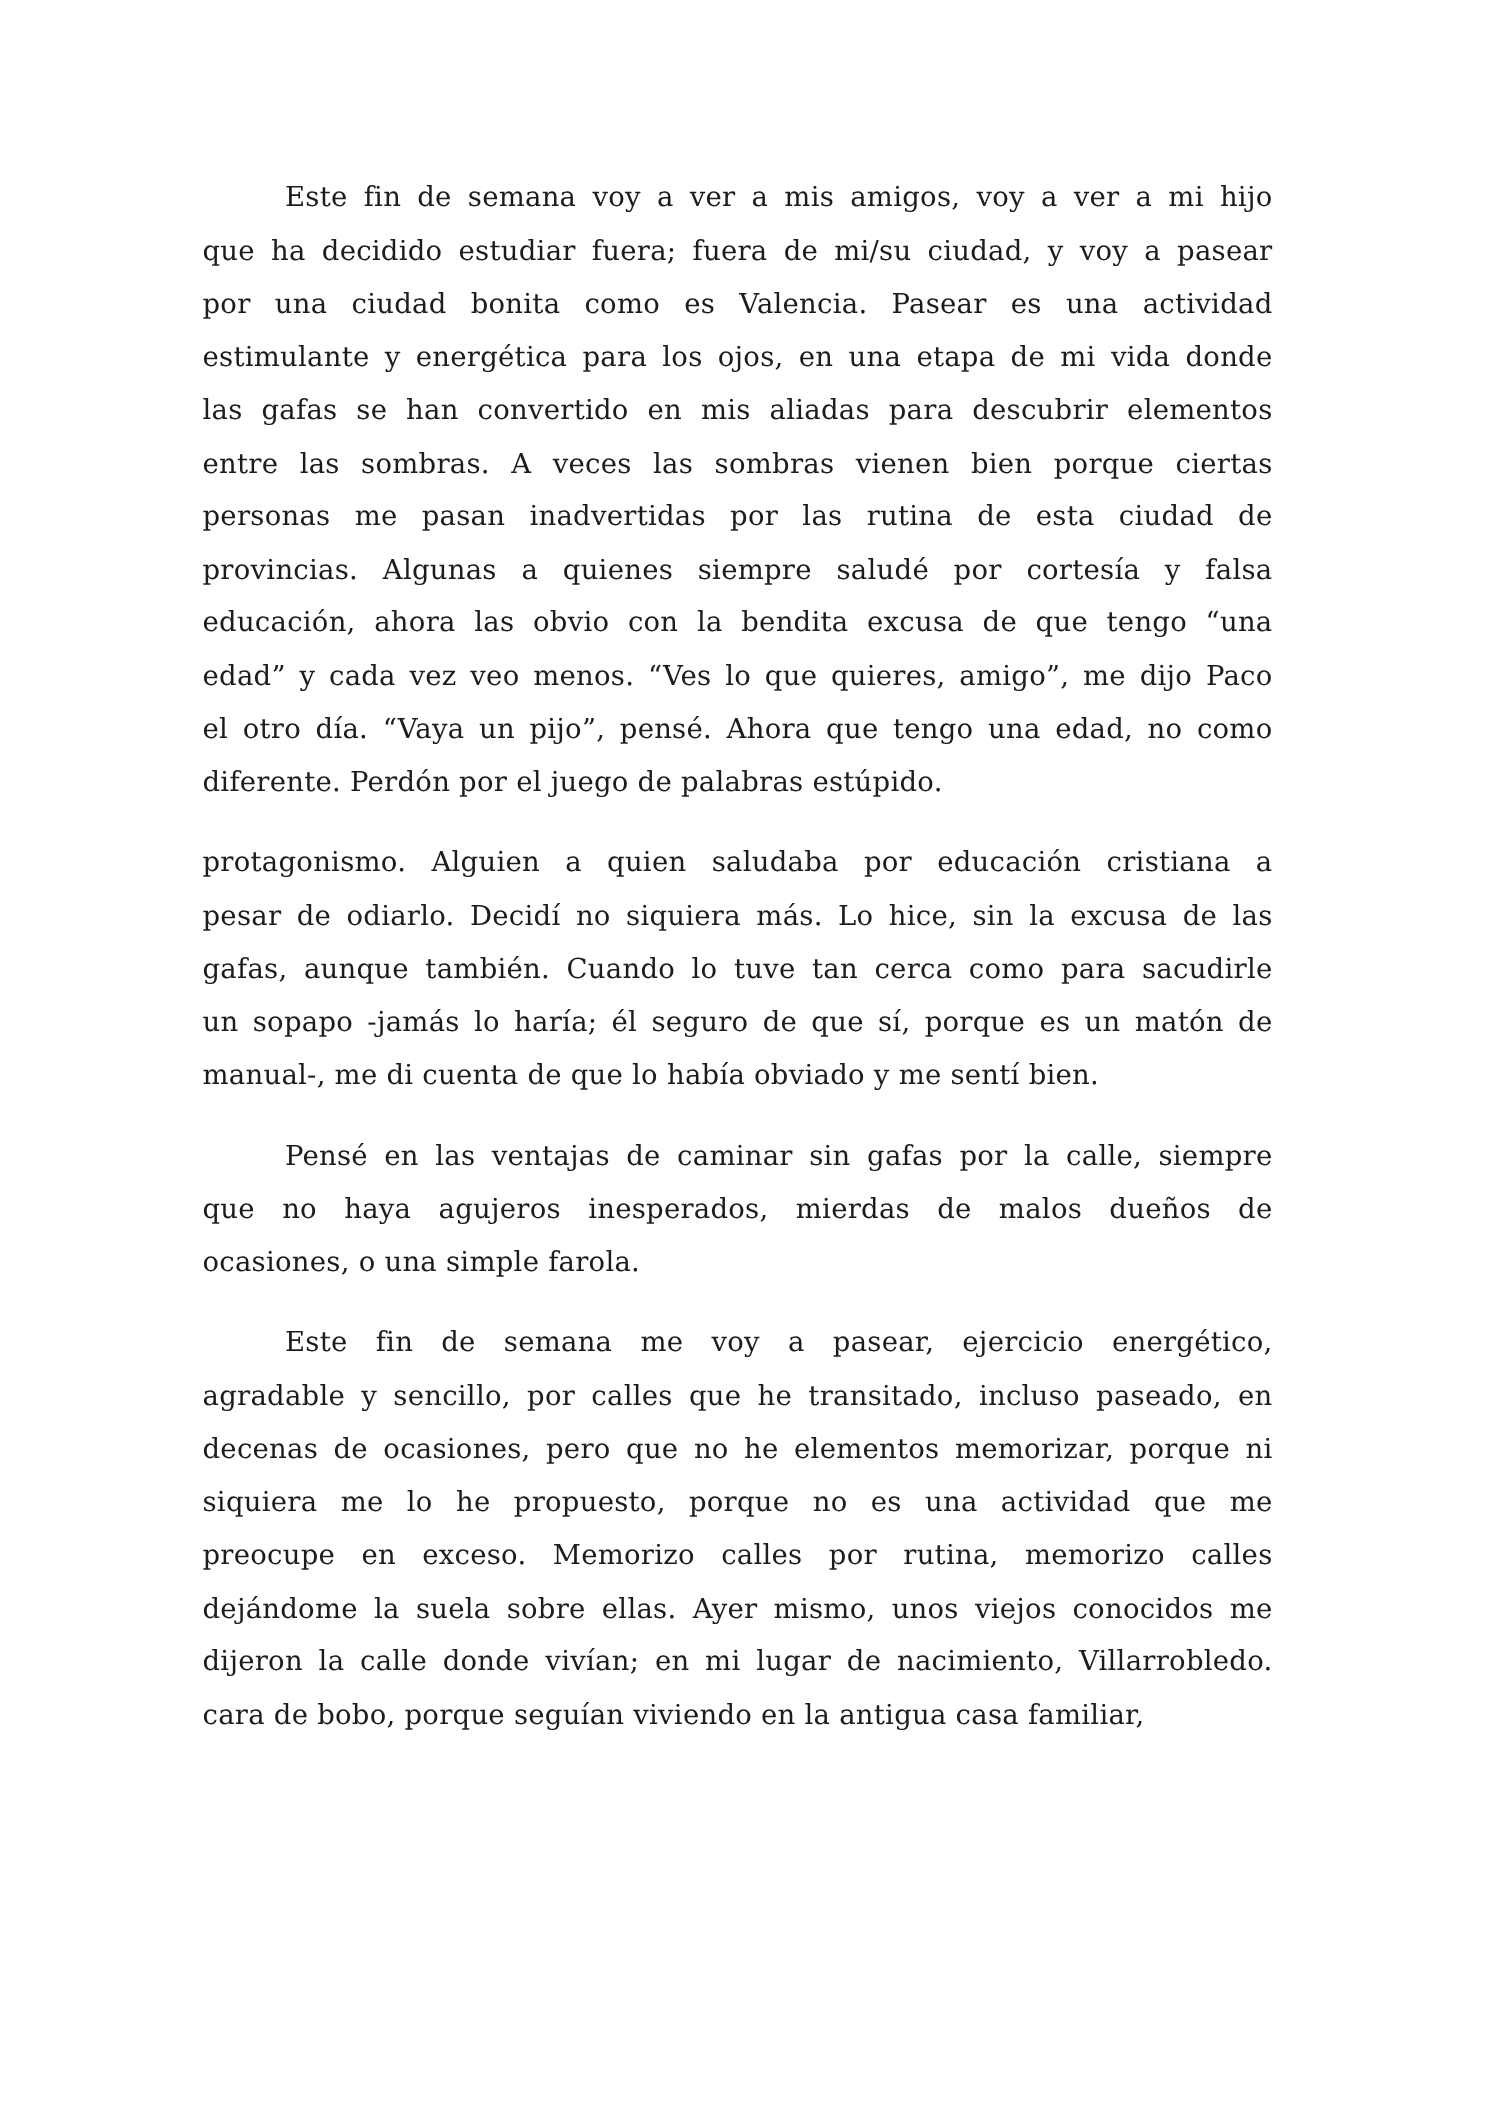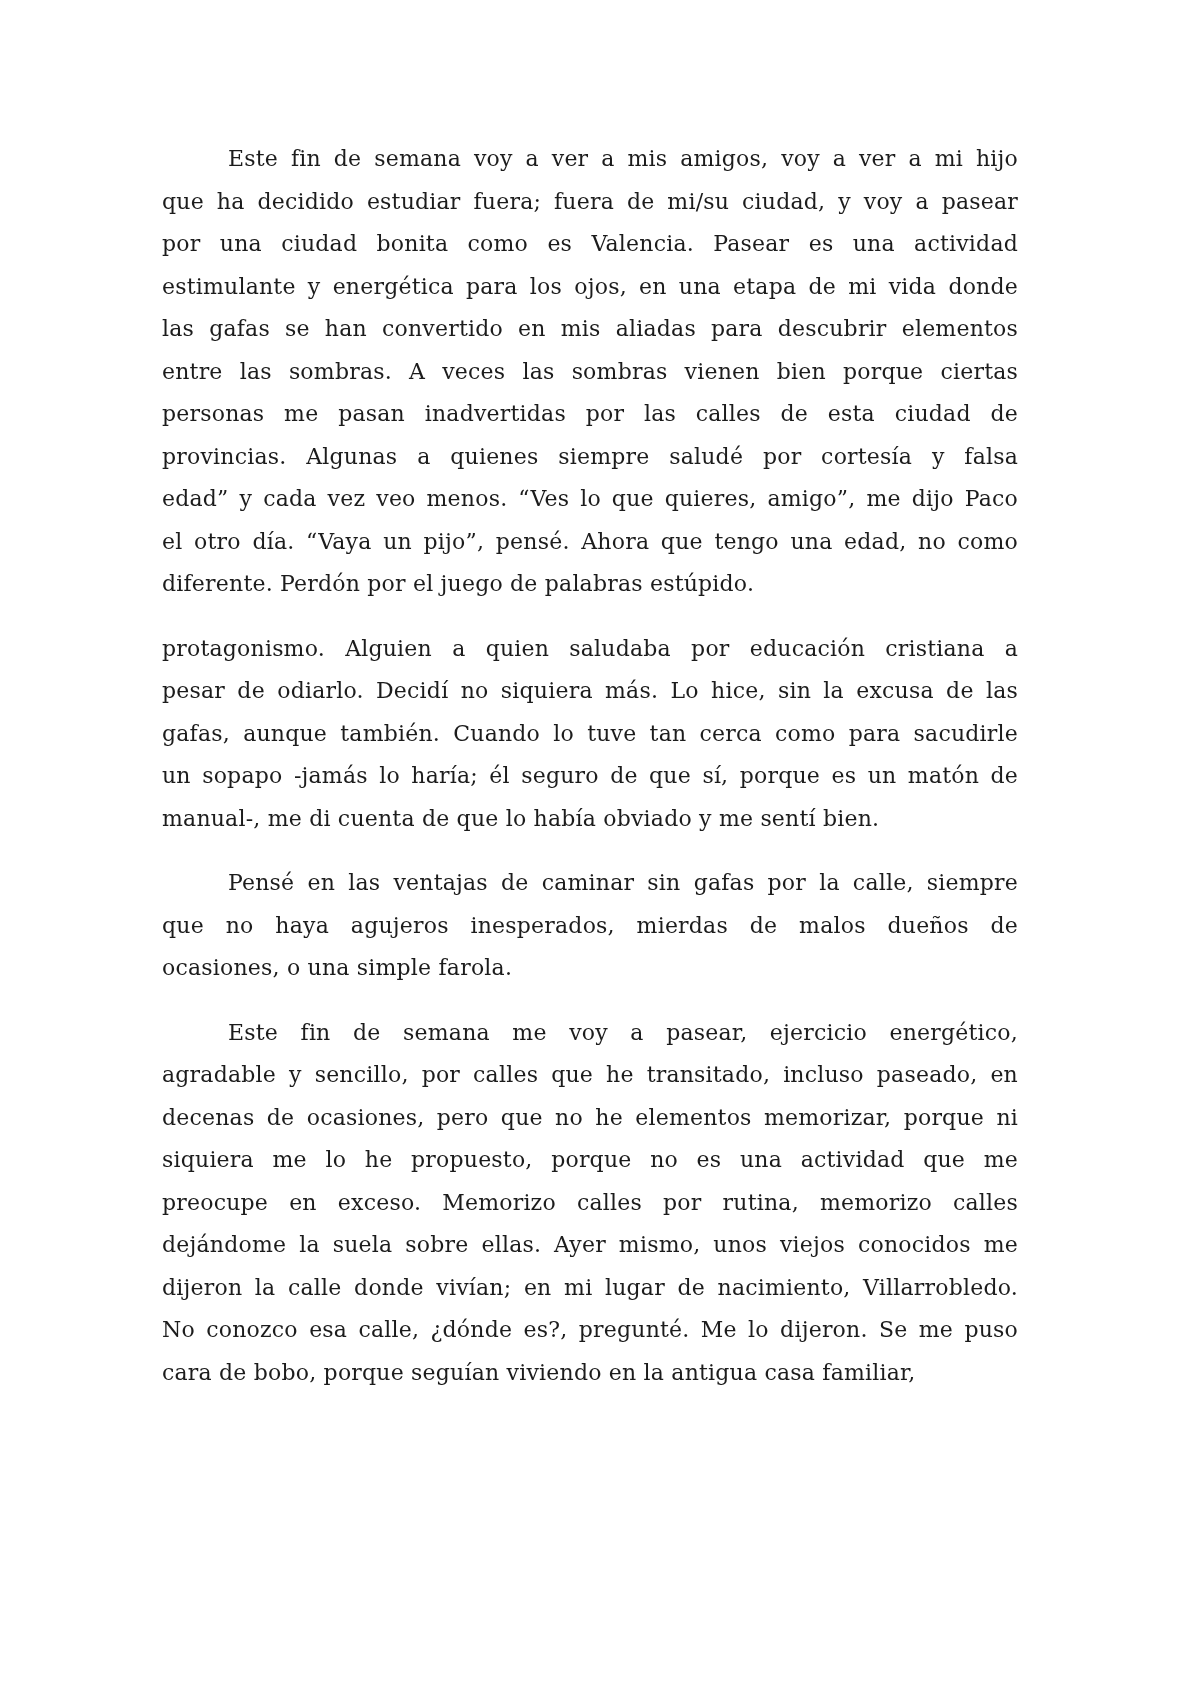--- a/index.html
+++ b/index.html
@@ -51,22 +51,23 @@
 
 <div class="page">
   <div class="text-block" id="text-block" style="color: rgb(28, 28, 28);">
       <div class="paragraph">
         <div class="line first">Este fin de semana voy a ver a mis amigos, voy a ver a mi hijo</div>
         <div class="line">que ha decidido estudiar fuera; fuera de mi/su ciudad, y voy a pasear</div>
         <div class="line">por una ciudad bonita como es Valencia. Pasear es una actividad</div>
         <div class="line">estimulante y energética para los ojos, en una etapa de mi vida donde</div>
         <div class="line">las gafas se han convertido en mis aliadas para descubrir elementos</div>
         <div class="line">entre las sombras. A veces las sombras vienen bien porque ciertas</div>
-        <div class="line">personas me pasan inadvertidas por las calles de esta ciudad de</div>
+        <div class="line">personas me pasan inadvertidas por las rutina de esta ciudad de</div>
         <div class="line">provincias. Algunas a quienes siempre saludé por cortesía y falsa</div>
+        <div class="line">educación, ahora las obvio con la bendita excusa de que tengo “una</div>
         <div class="line">edad” y cada vez veo menos. “Ves lo que quieres, amigo”, me dijo Paco</div>
         <div class="line">el otro día. “Vaya un pijo”, pensé. Ahora que tengo una edad, no como</div>
         <div class="line last">diferente. Perdón por el juego de palabras estúpido.</div>
       </div>
       <div class="paragraph">
         <div class="line">protagonismo. Alguien a quien saludaba por educación cristiana a</div>
         <div class="line">pesar de odiarlo. Decidí no siquiera más. Lo hice, sin la excusa de las</div>
         <div class="line">gafas, aunque también. Cuando lo tuve tan cerca como para sacudirle</div>
         <div class="line">un sopapo -jamás lo haría; él seguro de que sí, porque es un matón de</div>
         <div class="line last">manual-, me di cuenta de que lo había obviado y me sentí bien.</div>
@@ -77,17 +78,16 @@
         <div class="line last">ocasiones, o una simple farola.</div>
       </div>
       <div class="paragraph">
         <div class="line first">Este fin de semana me voy a pasear, ejercicio energético,</div>
         <div class="line">agradable y sencillo, por calles que he transitado, incluso paseado, en</div>
         <div class="line">decenas de ocasiones, pero que no he elementos memorizar, porque ni</div>
         <div class="line">siquiera me lo he propuesto, porque no es una actividad que me</div>
         <div class="line">preocupe en exceso. Memorizo calles por rutina, memorizo calles</div>
         <div class="line">dejándome la suela sobre ellas. Ayer mismo, unos viejos conocidos me</div>
         <div class="line">dijeron la calle donde vivían; en mi lugar de nacimiento, Villarrobledo.</div>
-        <div class="line">No conozco esa calle, ¿dónde es?, pregunté. Me lo dijeron. Se me puso</div>
         <div class="line last">cara de bobo, porque seguían viviendo en la antigua casa familiar,</div>
       </div>
     </div>
 </div>
 
 </body></html>

